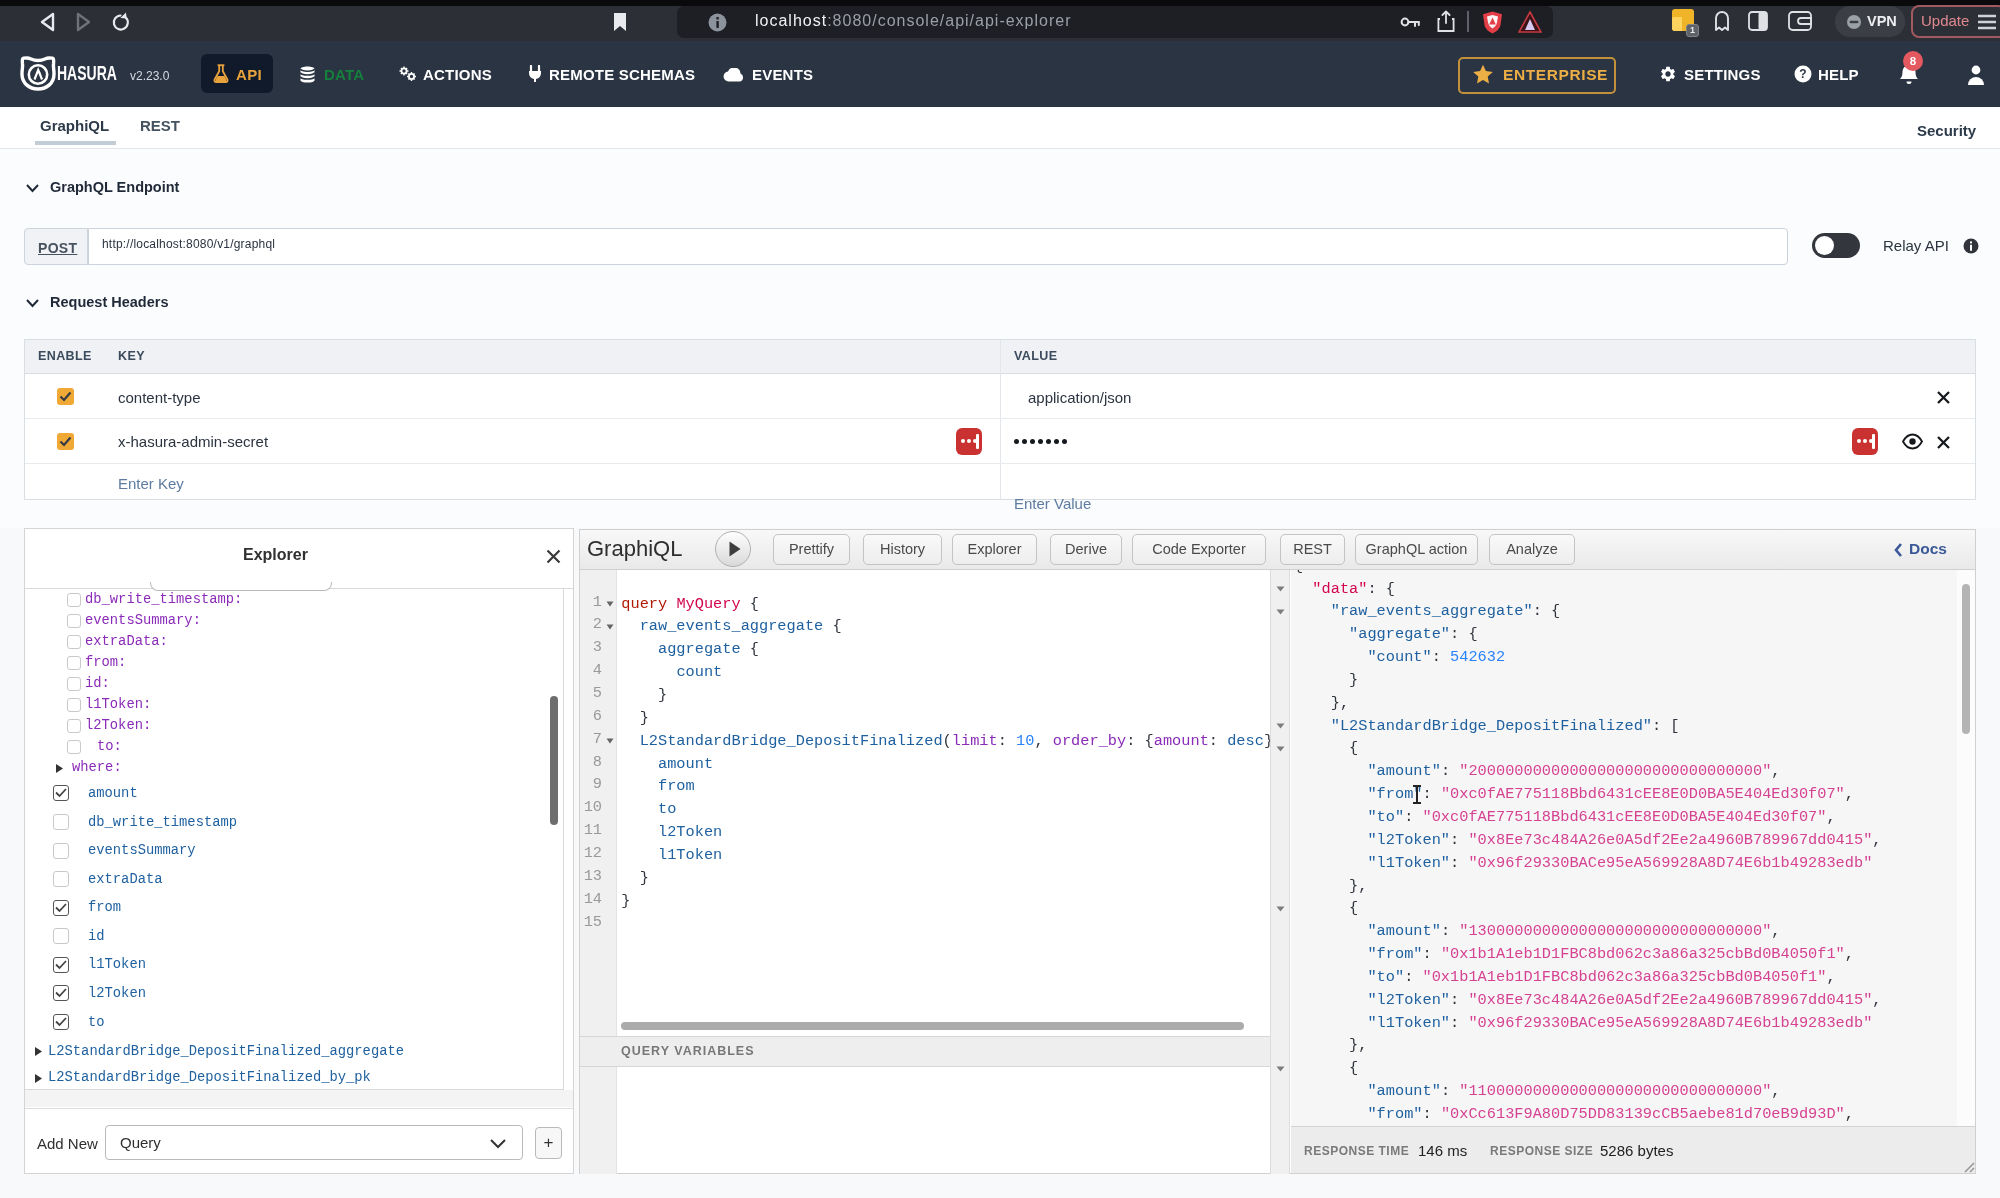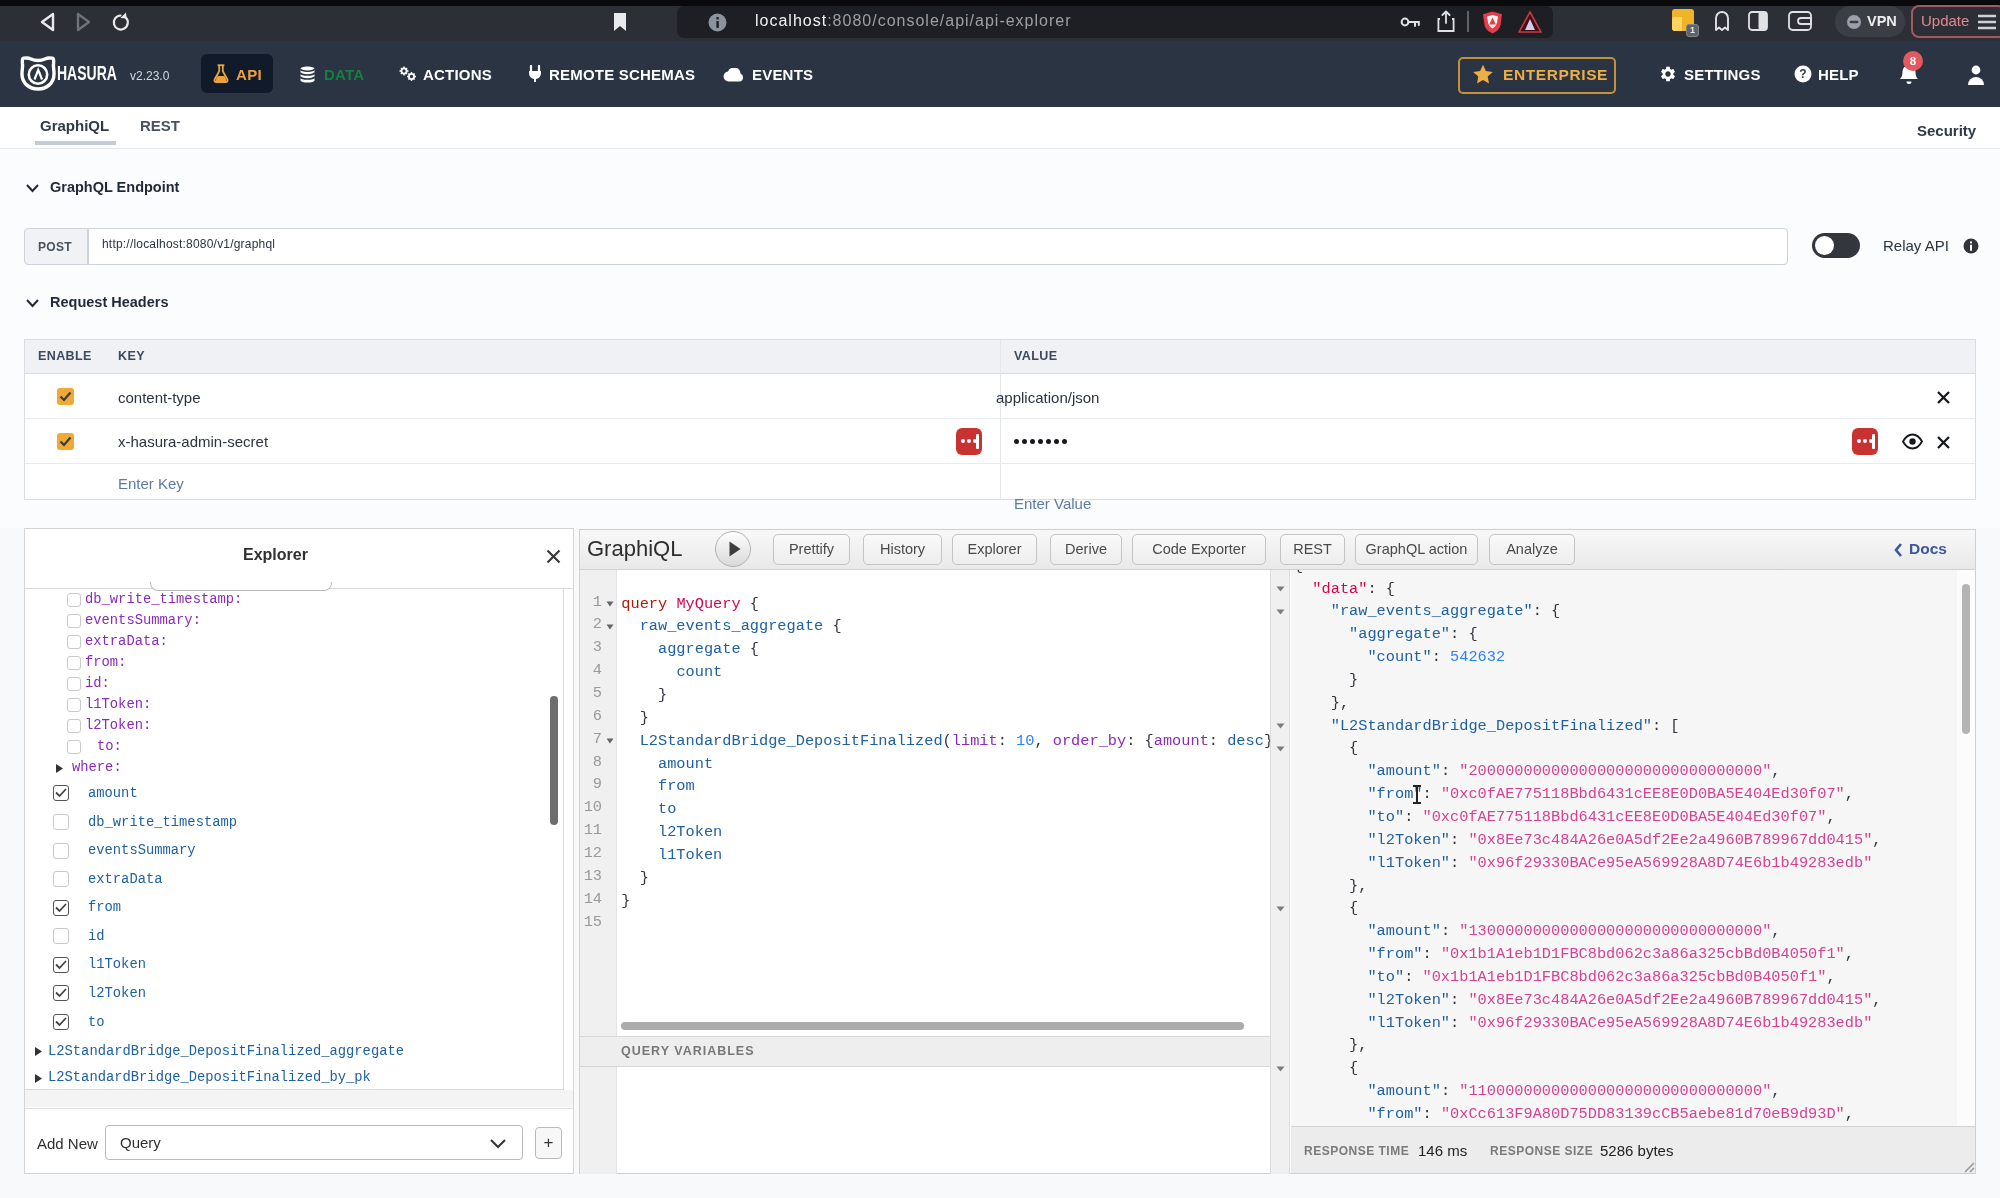--- a/index.html
+++ b/index.html
@@ -173,21 +173,21 @@
 <div class="abs" style="left:1815px;top:122px;font-size:20px;font-weight:bold;color:#a21caf;margin-top:36px;">Allow List</div>
 <div class="abs" style="left:1917px;top:122px;font-size:15px;font-weight:bold;color:#2c3a4a;">Security</div>
 
 <div class="abs" style="left:0;top:149px;width:2000px;height:379px;background:#fbfcfd;"></div>
 <svg class="abs" style="left:25px;top:183px;" width="15" height="10" viewBox="0 0 15 10">
   <path d="M2 2 L7.5 8 L13 2" fill="none" stroke="#1f2937" stroke-width="2"></path>
 </svg>
 <div class="abs" style="left:50px;top:179px;font-size:14.5px;font-weight:bold;color:#1f2937;">GraphQL Endpoint</div>
 
 <div class="abs" style="left:24px;top:228px;width:64px;height:37px;background:#f0f2f5;border:1px solid #ccd3da;border-radius:4px 0 0 4px;"></div>
-<div class="abs" style="left:38px;top:240px;font-size:12px;font-weight:bold;color:#47525e;letter-spacing:0.3px;">POST</div>
+<div class="abs" style="left:38px;top:240px;font-size:14px;font-weight:bold;color:#47525e;letter-spacing:0.3px;text-decoration:underline;">POST</div>
 <div class="abs" style="left:88px;top:228px;width:1700px;height:37px;background:#fff;border:1px solid #ccd3da;border-radius:0 4px 4px 0;"></div>
 <div class="abs" style="left:102px;top:237px;font-size:12px;letter-spacing:0.2px;color:#2b3440;">http://localhost:8080/v1/graphql</div>
 
 <div class="abs" style="left:1812px;top:233px;width:48px;height:25px;background:#33373d;border-radius:13px;"></div>
 <div class="abs" style="left:1815px;top:236px;width:19px;height:19px;background:#fff;border-radius:50%;"></div>
 <div class="abs" style="left:1883px;top:237px;font-size:15px;color:#2b3440;">Relay API</div>
 <svg class="abs" style="left:1963px;top:238px;" width="16" height="16" viewBox="0 0 16 16">
   <circle cx="8" cy="8" r="7.5" fill="#31353b"></circle>
   <rect x="7" y="3.4" width="2" height="2" fill="#fff"></rect>
   <rect x="7" y="6.8" width="2" height="6" fill="#fff"></rect>
@@ -205,21 +205,21 @@
 <div class="abs" style="left:1014px;top:349px;font-size:12.5px;font-weight:bold;color:#3b4a5c;letter-spacing:0.4px;">VALUE</div>
 <div class="abs" style="left:1000px;top:340px;width:1px;height:159px;background:#e2e6ea;"></div>
 <div class="abs" style="left:25px;top:418px;width:1950px;height:1px;background:#e8ebee;"></div>
 <div class="abs" style="left:25px;top:463px;width:1950px;height:1px;background:#e8ebee;"></div>
 
 <div class="abs" style="left:57px;top:388px;width:17px;height:17px;background:#f0a935;border-radius:3px;"></div>
 <svg class="abs" style="left:59px;top:391px;" width="13" height="11" viewBox="0 0 13 11">
     <path d="M1.5 5.5 L5 9 L11.5 1.5" fill="none" stroke="#343b46" stroke-width="2.2"></path>
   </svg>
 <div class="abs" style="left:118px;top:389px;font-size:15px;color:#2b3440;">content-type</div>
-<div class="abs" style="left:996px;top:389px;font-size:15px;color:#2b3440;">application/json</div>
+<div class="abs" style="left:1028px;top:389px;font-size:15px;color:#2b3440;">application/json</div>
 <svg class="abs" style="left:1936px;top:390px;" width="15" height="15" viewBox="0 0 15 15">
     <path d="M2 2 L13 13 M13 2 L2 13" stroke="#16191d" stroke-width="2.3"></path>
   </svg>
 
 <div class="abs" style="left:57px;top:433px;width:17px;height:17px;background:#f0a935;border-radius:3px;"></div>
 <svg class="abs" style="left:59px;top:436px;" width="13" height="11" viewBox="0 0 13 11">
     <path d="M1.5 5.5 L5 9 L11.5 1.5" fill="none" stroke="#343b46" stroke-width="2.2"></path>
   </svg>
 <div class="abs" style="left:118px;top:433px;font-size:15px;color:#2b3440;">x-hasura-admin-secret</div>
 <div class="abs" style="left:956px;top:428px;width:26px;height:27px;background:#ca3232;border-radius:6px;"></div>

